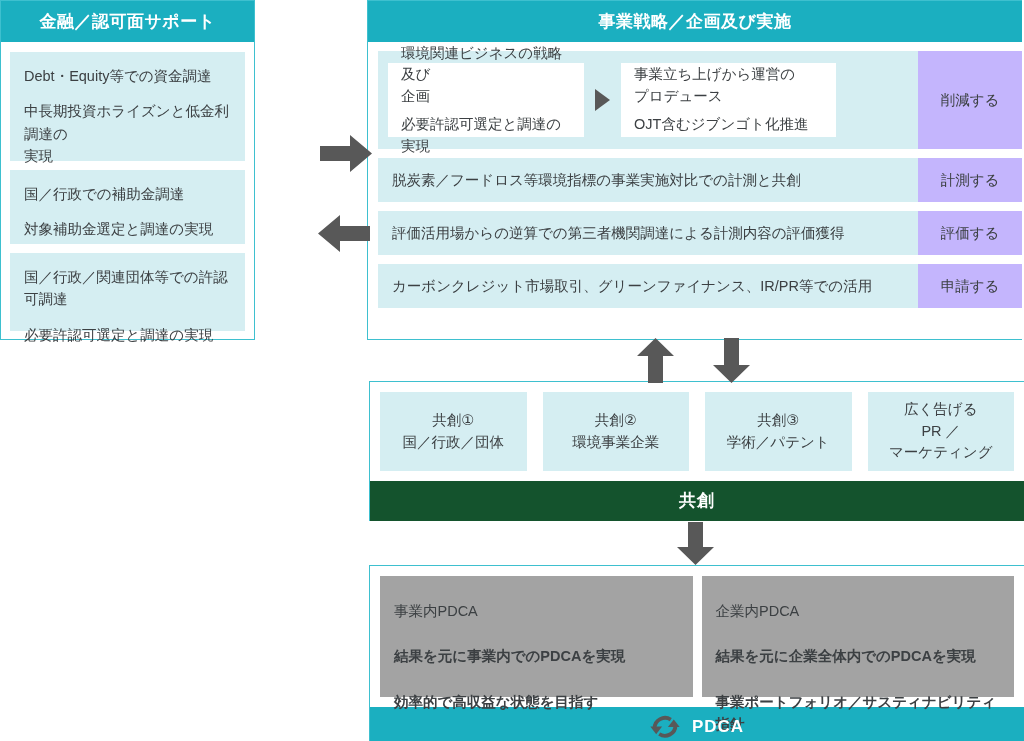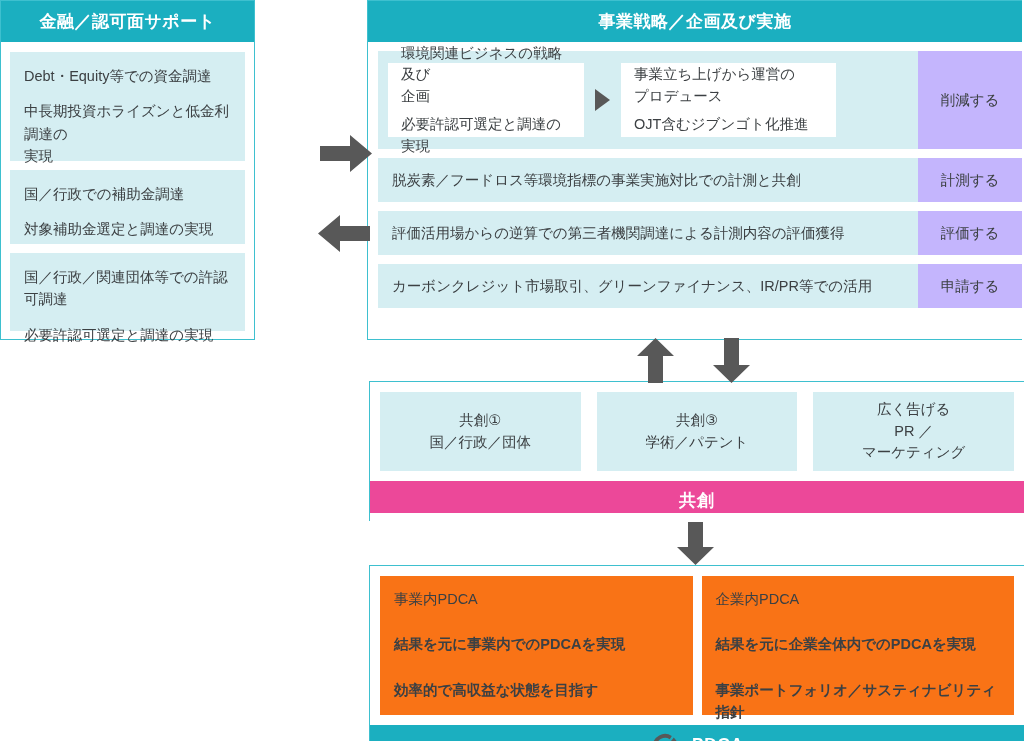--- a/index.html
+++ b/index.html
@@ -168,47 +168,47 @@
     flex-direction: column;
     align-items: center;
     justify-content: center;
     font-size: 14.5px;
     line-height: 1.5;
     text-align: center;
     white-space: pre-line;
     color: #3c4043;
   }
   #cocreate-bar {
-    background: #ec4899;
+    background: #14532d;
     color: #ffffff;
     font-weight: bold;
     font-size: 17px;
-    height: 32px;
+    height: 40px;
     line-height: 40px;
     text-align: center;
     letter-spacing: 1px;
   }
 
   
   #pdca-panel {
     left: 369px; top: 565px;
     width: 655px; height: 176px;
     border-right: none;
     border-bottom: none;
   }
   #pdca-cards {
     display: flex;
     gap: 9px;
     padding: 10px;
   }
   .pdca-card {
     flex: 1;
-    background: #f97316;
-    height: 139px;
-    padding: 12px 14px;
+    background: #a3a3a3;
+    height: 121px;
+    padding: 24px 14px;
   }
   .pdca-card p {
     font-size: 14.5px;
     line-height: 1.55;
     white-space: pre-line;
   }
   .pdca-card p + p { margin-top: 23px; font-weight: bold; }
 
   #pdca-bar {
     background: #1bafc0;
@@ -307,20 +307,22 @@
         <div class="row-label">申請する</div>
       </div>
 
     </div>
   </section>
 
   <section class="panel" id="cocreate-panel">
     <div id="cocreate-cards">
       <div class="cocreate-card">共創①
 国／行政／団体</div>
+      <div class="cocreate-card">共創②
+環境事業企業</div>
       <div class="cocreate-card">共創③
 学術／パテント</div>
       <div class="cocreate-card">広く告げる
 PR ／
 マーケティング</div>
     </div>
     <div id="cocreate-bar">共創</div>
   </section>
 
   <section class="panel" id="pdca-panel">

